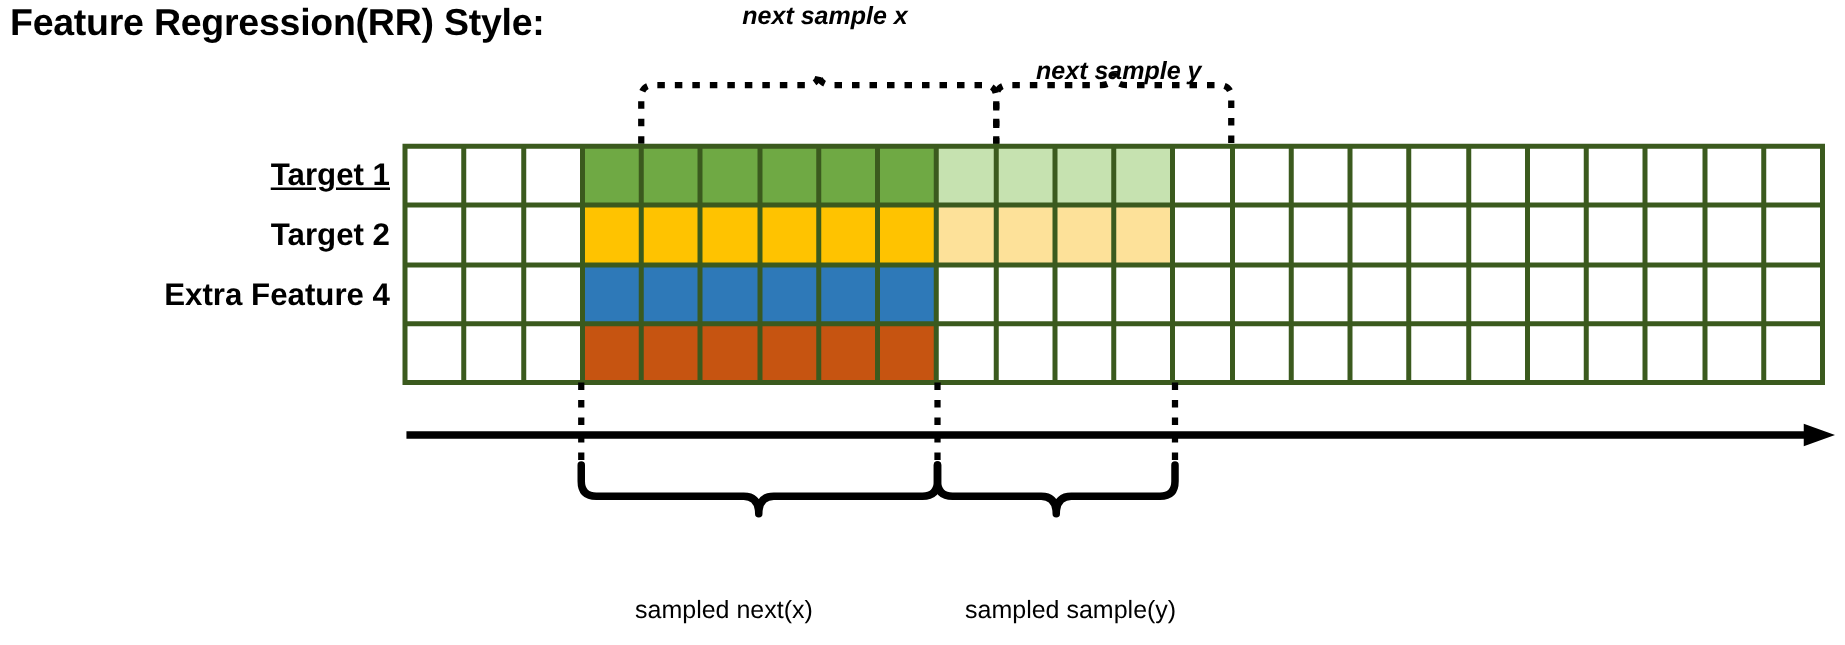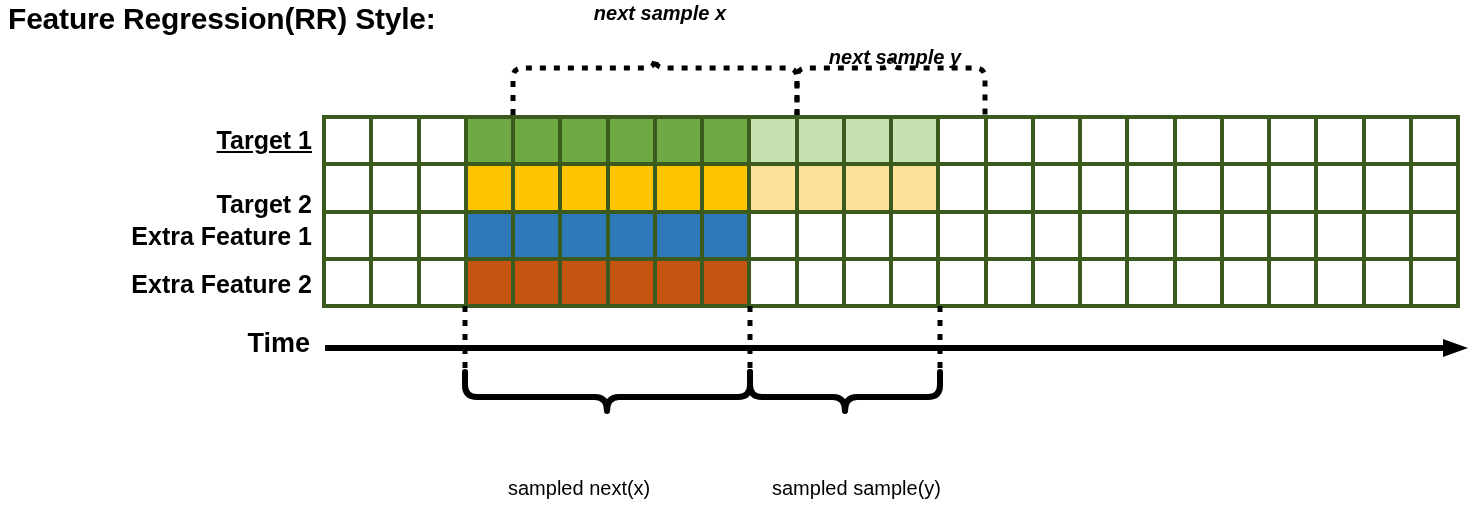--- a/index.html
+++ b/index.html
@@ -135,23 +135,22 @@
 
   <svg id="dotted-layer" viewBox="0 0 1476 516" preserveAspectRatio="none">
 
     <path d="M 513,115 L 513,78 Q 513,68 523,68 L 645,68 Q 655,68 655,58 Q 655,68 665,68 L 787,68 Q 797,68 797,78 L 797,115" fill="none" stroke="#000000" stroke-width="5" stroke-dasharray="6 8" stroke-linecap="butt"></path>
 
     <path d="M 797,115 L 797,78 Q 797,68 807,68 L 881,68 Q 891,68 891,58 Q 891,68 901,68 L 975,68 Q 985,68 985,78 L 985,115" fill="none" stroke="#000000" stroke-width="5" stroke-dasharray="6 8" stroke-linecap="butt"></path>
   </svg>
 
   <div id="row-labels">
     <div class="row-label" style="top:128px;text-decoration:underline;">Target 1</div>
-    <div class="row-label" style="top:192px;margin-left:38px;">Target 2</div>
-    <div class="row-label" style="top:224px;">Extra Feature 1</div>
-    <div class="row-label" style="top:272px;">Extra Feature 2</div>
+    <div class="row-label" style="top:176px;margin-left:38px;">Target 2</div>
+    <div class="row-label" style="top:224px;">Extra Feature 4</div>
   </div>
 
   <div id="grid" style="background: rgb(59, 90, 30);">
       <div class="grid-row">
         <div class="cell" style="background: rgb(255, 255, 255);"></div>
         <div class="cell" style="background: rgb(255, 255, 255);"></div>
         <div class="cell" style="background: rgb(255, 255, 255);"></div>
         <div class="cell" style="background: rgb(111, 169, 68);"></div>
         <div class="cell" style="background: rgb(111, 169, 68);"></div>
         <div class="cell" style="background: rgb(111, 169, 68);"></div>
@@ -247,21 +246,20 @@
         <div class="cell" style="background: rgb(255, 255, 255);"></div>
         <div class="cell" style="background: rgb(255, 255, 255);"></div>
         <div class="cell" style="background: rgb(255, 255, 255);"></div>
         <div class="cell" style="background: rgb(255, 255, 255);"></div>
         <div class="cell" style="background: rgb(255, 255, 255);"></div>
         <div class="cell" style="background: rgb(255, 255, 255);"></div>
         <div class="cell" style="background: rgb(255, 255, 255);"></div>
       </div>
     </div>
 
-  <div id="time-label">Time</div>
   <svg id="time-axis" viewBox="0 0 1143 20" preserveAspectRatio="none">
     <line x1="0" y1="10" x2="1120" y2="10" stroke="#000000" stroke-width="6"></line>
     <polygon points="1118,1 1143,10 1118,19" fill="#000000"></polygon>
   </svg>
 
   <svg id="brace-layer" viewBox="0 0 1476 516" preserveAspectRatio="none">
 
     <path d="M 465,306 L 465,372" fill="none" stroke="#000000" stroke-width="5" stroke-dasharray="6 8"></path>
     <path d="M 750,306 L 750,372" fill="none" stroke="#000000" stroke-width="5" stroke-dasharray="6 8"></path>
     <path d="M 940,306 L 940,372" fill="none" stroke="#000000" stroke-width="5" stroke-dasharray="6 8"></path>

